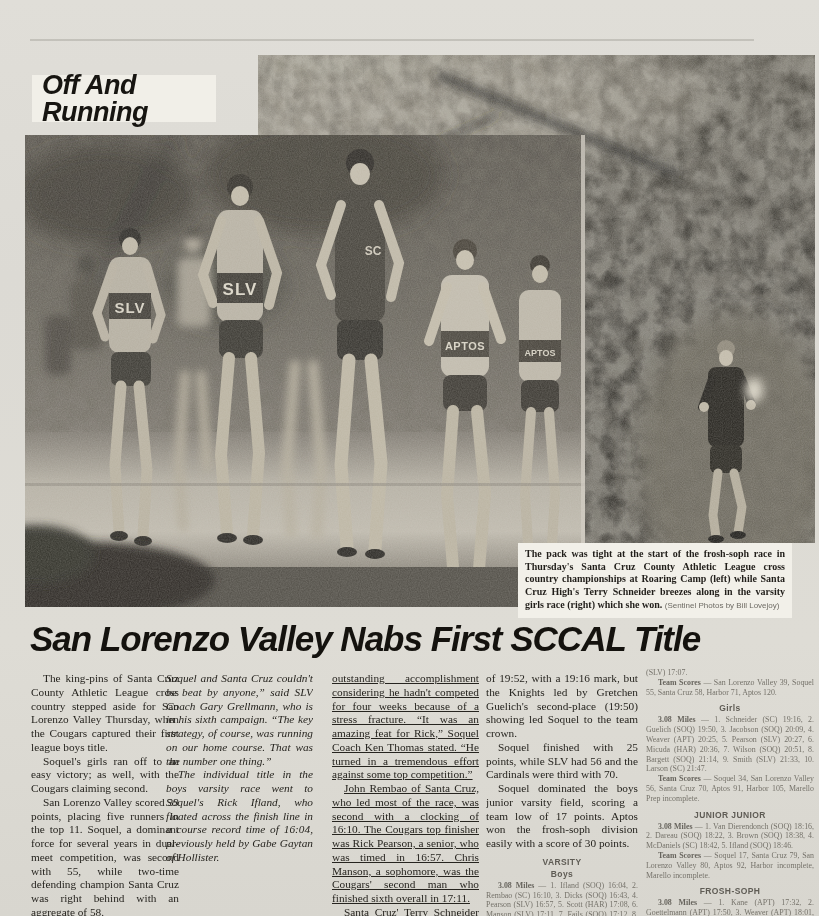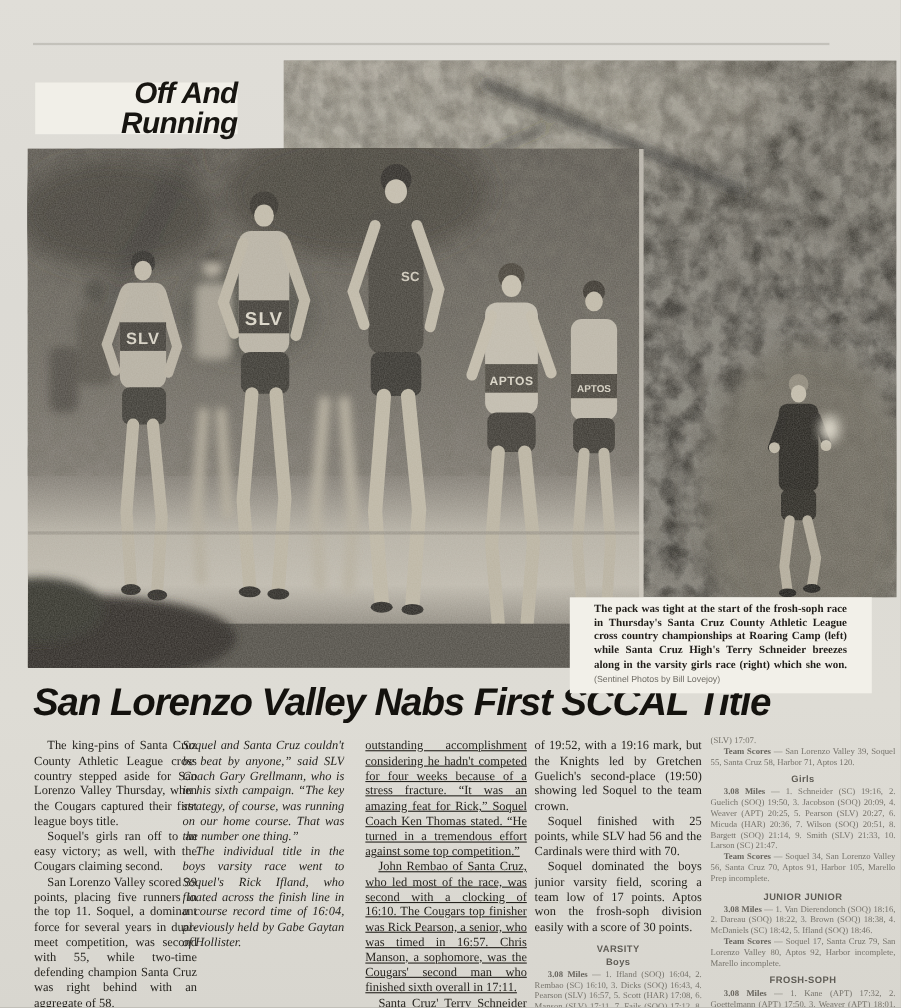--- a/index.html
+++ b/index.html
@@ -3,26 +3,26 @@
 <meta charset="utf-8">
 <style>
   html,body{margin:0;padding:0;background:#b8b6b0;}
   #page{position:relative;width:819px;height:916px;margin:0 auto;overflow:hidden;
         background:linear-gradient(180deg,#e0ded8 0%,#dcdad4 30%,#dedcd5 70%,#d8d6cf 100%);
         font-family:"Liberation Serif",serif;color:#26241f;}
   .abs{position:absolute;}
   .topline{left:30px;top:39px;width:724px;height:2px;background:#a8a59e;opacity:.5;}
   .kicker{left:32px;top:75px;width:184px;height:47px;background:#f1efe8;display:flex;align-items:center;
           padding-left:10px;box-sizing:border-box;
-          font:italic 700 27px/1 "Liberation Sans",sans-serif;color:#171511;letter-spacing:-.5px;z-index:4;text-align:right;}
+          font:italic 700 27px/1 "Liberation Sans",sans-serif;color:#171511;letter-spacing:-.5px;z-index:4;}
   .photo-right{left:258px;top:55px;width:557px;height:488px;z-index:1;}
   .photo-left{left:25px;top:135px;width:560px;height:472px;z-index:2;}
   .photo-left svg,.photo-right svg{display:block;width:100%;height:100%;}
   .caption{left:518px;top:543px;width:274px;box-sizing:border-box;z-index:3;background:#f2f0e9;
-           padding:5px 22px 6px;font:700 10px/12.7px "Liberation Serif",serif;text-align:justify;color:#211e1a;}
+           padding:5px 7px 6px;font:700 10px/12.7px "Liberation Serif",serif;text-align:justify;color:#211e1a;}
   .caption .credit{font:400 8px "Liberation Sans",sans-serif;color:#6e6b64;font-weight:400;}
   .headline{left:30px;top:620px;width:775px;font:italic 700 35px/1.1 "Liberation Sans",sans-serif;
             color:#14120e;letter-spacing:-1px;white-space:nowrap;}
   .col{position:absolute;top:672px;bottom:0;overflow:hidden;font-size:11.3px;line-height:13.75px;text-align:justify;}
   .col p{margin:0;text-indent:12px;}
   .col p.cont{text-indent:0;}
   #col1{left:31px;width:148px;} #col2{left:166px;width:147px;font-style:italic;} #col3{left:332px;width:147px;text-decoration:underline;} #col4{left:486px;width:152px;}
   #col5{left:646px;top:668px;width:168px;}
   .agate{font-size:7.9px;line-height:9.8px;color:#75726a;text-align:justify;margin:0;text-indent:10px;}
   .agate.cont{text-indent:0;}

